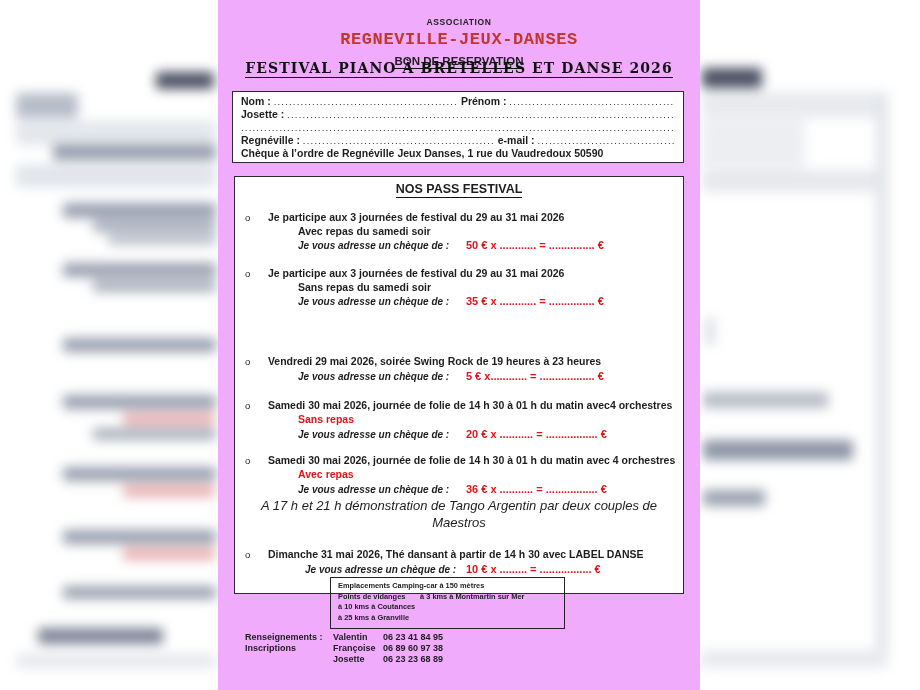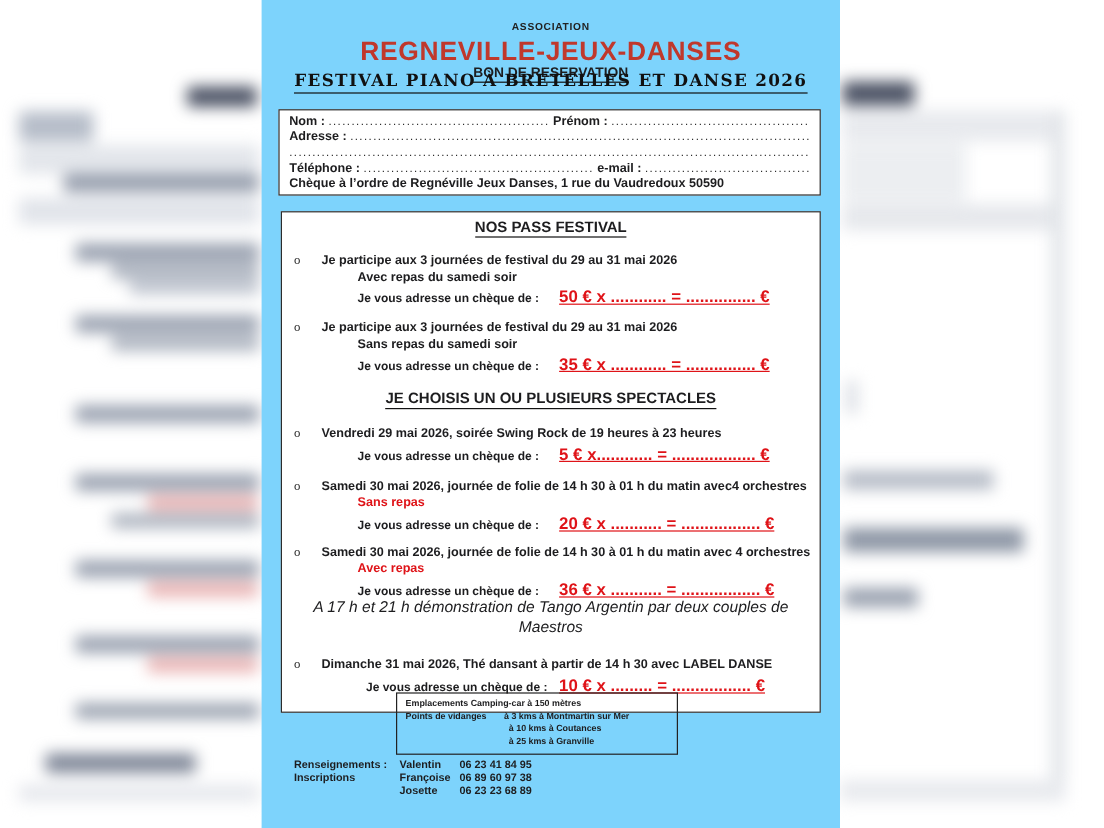--- a/index.html
+++ b/index.html
@@ -6,24 +6,24 @@
   html,body { width:920px; height:690px; background:#ffffff; overflow:hidden;
               font-family:"Liberation Sans", sans-serif; color:#1d1d1f; }
   .stage { position:relative; width:920px; height:690px; background:#fff; }
 
   
   .blur-wrap { position:absolute; filter:blur(6px); }
   .blur-wrap div { position:absolute; border-radius:2px; }
 
   
   .page { position:absolute; left:218px; top:0; width:482px; height:690px;
-          background:#7dd3fc; text-align:center; }
+          background:#f0abfc; text-align:center; }
   .abs { position:absolute; left:0; width:100%; }
   .hdr-assoc { font-size:8.5px; font-weight:700; letter-spacing:.6px; color:#222; }
-  .hdr-org   { font-family:Liberation Sans, sans-serif; font-weight:700; font-size:22px;
+  .hdr-org   { font-family:Liberation Mono, monospace; font-weight:700; font-size:17px;
                letter-spacing:.6px; color:#c0382c; }
   .hdr-bon   { font-size:11.5px; font-weight:700;text-decoration:underline; }
   .hdr-fest  { font-family:"DejaVu Serif", serif; font-weight:700; font-size:14px;
                letter-spacing:1.1px; color:#111; }
   .uline { display:inline-block; border-bottom:1.6px solid #111; padding-bottom:1px; }
 
   .box { position:absolute; border:1.6px solid #2c2c2c; background:#fff; text-align:left; }
   .box1 { left:14px; top:91px; width:452px; height:72px; padding:3px 8px; }
   .box1 .fline { font-size:10.5px; line-height:13.1px; white-space:nowrap; overflow:hidden; }
   .lbl { font-weight:700; }
@@ -31,31 +31,31 @@
 
   .box2 { left:16px; top:176px; width:450px; height:418px; }
   .row { position:absolute; white-space:nowrap; font-size:10.5px; }
   .center-row { left:0; width:100%; text-align:center; }
   .sec-head { font-size:12.5px; font-weight:700; }
   .bullet-row { left:10px; }
   .bullet { display:inline-block; width:20px; font-size:9.5px; color:#222; }
   .bold { font-weight:700; }
   .red { color:#df1318; }
   .sub { left:63px; }
-  .cheque-label { display:inline-block; width:165px; font-weight:600;
+  .cheque-label { display:inline-block; width:165px; font-style:italic; font-weight:600;
                   font-size:10px; }
   .cheque-label.w158 { width:158px; }
-  .price { font-weight:700; color:#df1318; font-size:14px;text-decoration:underline; }
+  .price { font-weight:700; color:#df1318; font-size:11px; }
   .tango { font-size:13px; font-weight:400; font-style:italic; line-height:16.5px;text-align:center; }
 
   .camp-box { position:absolute; left:95px; top:400px; width:235px; height:52px;
               border:1.6px solid #222; padding:3px 7px; font-size:7.4px; font-weight:600;
               line-height:10.6px; white-space:nowrap; text-align:left; }
   .camp-lbl { display:inline-block; width:80px; }
-  .camp-indent { margin-left:86px; }
+  .camp-indent { }
 
   .contacts { position:absolute; left:10px; top:455px; text-align:left;
               font-size:9px; font-weight:700; line-height:10.8px; }
   .c-row { display:grid; grid-template-columns:88px 50px auto; white-space:nowrap; }
 </style>
 </head>
 <body>
 
 <div class="stage">
 
@@ -108,28 +108,28 @@
     </div>
 
     <div class="box box1">
       <div class="fline">
         <span class="lbl">Nom :</span>
         <span class="dots">................................................</span>
         <span class="lbl">Prénom :</span>
         <span class="dots">............................................................</span>
       </div>
       <div class="fline">
-        <span class="lbl">Adresse :</span>
+        <span class="lbl">Josette :</span>
         <span class="dots">..........................................................................................................................................</span>
       </div>
       <div class="fline">
         <span class="dots">..............................................................................................................................................................</span>
       </div>
       <div class="fline">
-        <span class="lbl">Téléphone :</span>
+        <span class="lbl">Regnéville :</span>
         <span class="dots">..................................................</span>
         <span class="lbl">e-mail :</span>
         <span class="dots">............................................................</span>
       </div>
       <div class="fline lbl">Chèque à l’ordre de Regnéville Jeux Danses, 1 rue du Vaudredoux 50590</div>
     </div>
 
     <div class="box box2">
 
       <div class="row center-row" style="top:5px;">
@@ -149,23 +149,20 @@
       <div class="row bullet-row" style="top:90px;">
         <span class="bullet">o</span>
         <span class="bold">Je participe aux 3 journées de festival du 29 au 31 mai 2026</span>
       </div>
       <div class="row sub bold" style="top:104px;">Sans repas du samedi soir</div>
       <div class="row sub" style="top:118px;">
         <span class="cheque-label">Je vous adresse un chèque de :</span>
         <span class="price">35 € x ............ = ...............   €</span>
       </div>
 
-      <div class="row center-row" style="top:148px;">
-        <span class="uline sec-head">JE CHOISIS UN OU PLUSIEURS SPECTACLES</span>
-      </div>
 
       <div class="row bullet-row" style="top:178px;">
         <span class="bullet">o</span>
         <span class="bold">Vendredi 29 mai 2026, soirée Swing Rock de 19 heures à 23 heures</span>
       </div>
       <div class="row sub" style="top:193px;">
         <span class="cheque-label">Je vous adresse un chèque de :</span>
         <span class="price">5 € x............ = .................. €</span>
       </div>
 

